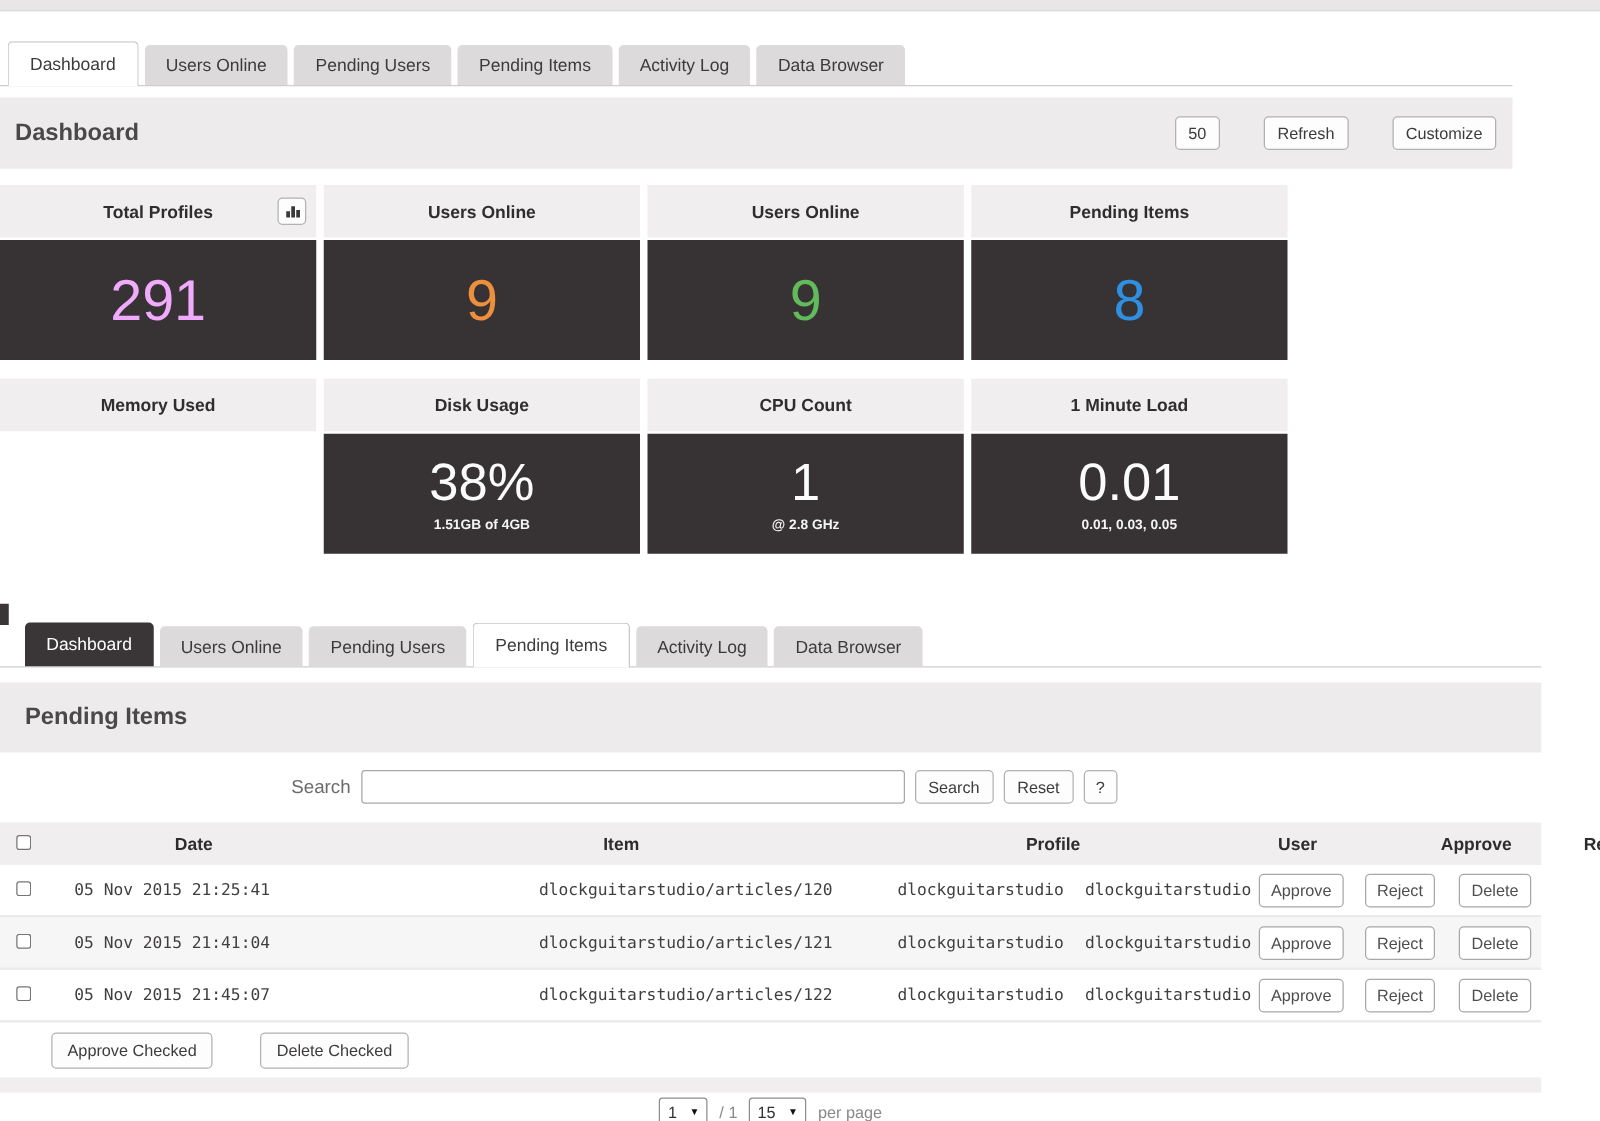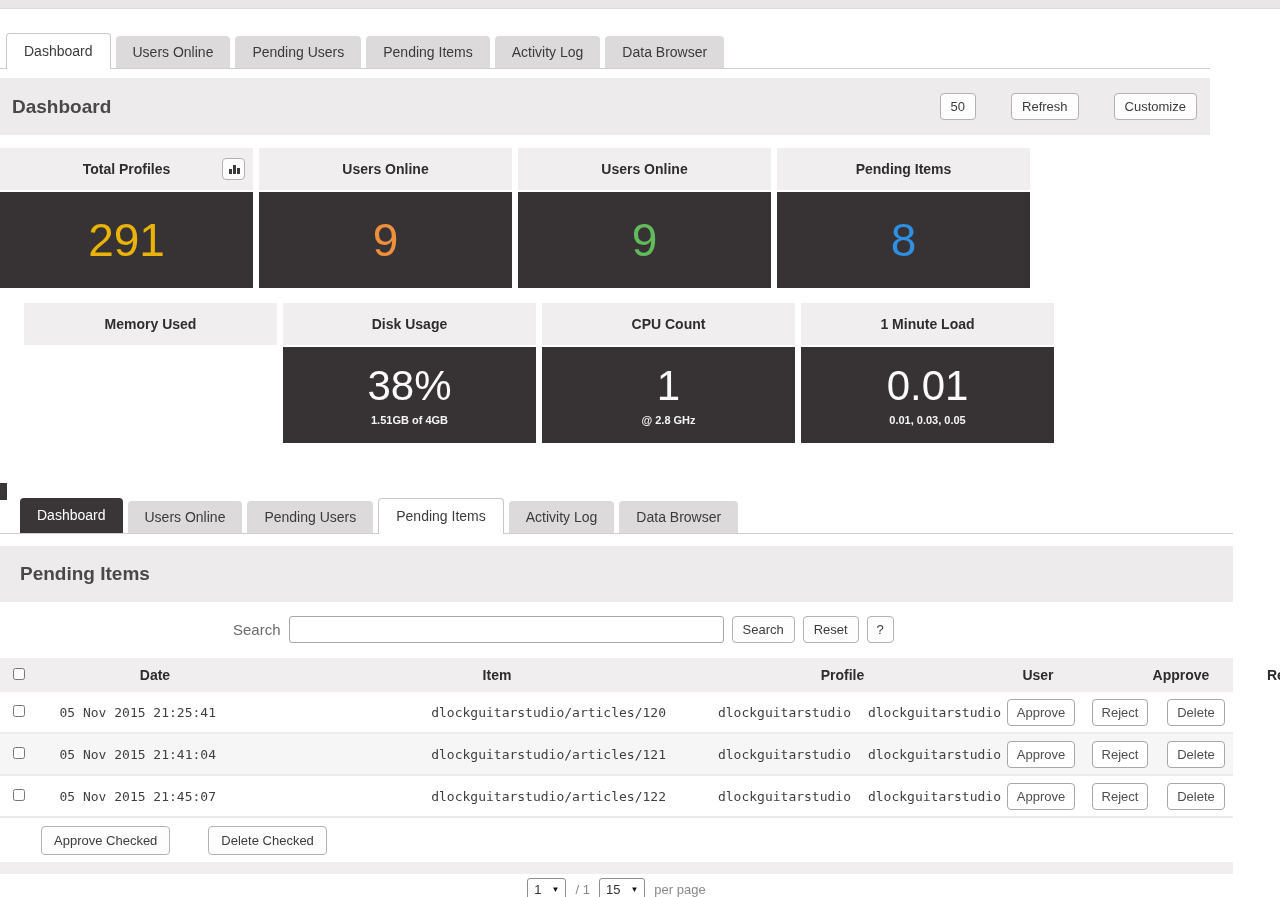--- a/index.html
+++ b/index.html
@@ -22,21 +22,21 @@
   .band { background:#edebeb; display:flex; align-items:center; }
   .band.p1 { width:1210px; height:57px; margin-top:9px; justify-content:space-between; padding:0 13px 0 12px; }
   .band.p2 { width:1233px; height:56px; margin-top:12px; padding-left:20px; }
   .band-title { font-size:19px; font-weight:bold; color:#4a4848; }
   .btn { background:#fdfdfd; border:1px solid #b3b1b1; border-radius:4px; color:#3d3b3b;
     font-size:13px; padding:5px 10px; cursor:pointer; font-family:"Liberation Sans",sans-serif;margin-left:28px; }
   .btn-group { display:flex; gap:7px; }
 
   
   .tiles { width:1030px; display:grid; grid-template-columns:repeat(4,1fr); column-gap:6px; margin-top:13px; }
-  .tiles.row2 { margin-top:15px;margin-left:24px; }
+  .tiles.row2 { margin-top:15px; }
   .tile-head { background:#f0eeee; height:42px; display:flex; align-items:center; justify-content:center;
     font-weight:bold; font-size:14px; color:#2f2d2d; position:relative; }
   .tile-body { background:#373334; height:96px; margin-top:2px; display:flex; flex-direction:column;
     align-items:center; justify-content:center; }
   .tile-value { font-size:46px; line-height:1; }
   .tile-value.light { color:#fbfbfb; font-size:42px; }
   .tile-sub { color:#f5f4f4; font-size:11px; font-weight:bold; margin-top:7px; }
   .mini-btn { position:absolute; right:8px; top:10px; width:23px; height:22px; background:#fdfdfd;
     border:1px solid #b3b1b1; border-radius:4px; display:flex; align-items:center; justify-content:center; cursor:pointer; }
 
@@ -108,21 +108,21 @@
         <span>Total Profiles</span>
         <span class="mini-btn">
           <svg width="12" height="12" viewBox="0 0 12 12" fill="#3a3a3a">
             <rect x="1" y="6" width="3" height="5"></rect>
             <rect x="5" y="2" width="3" height="9"></rect>
             <rect x="9" y="5" width="3" height="6"></rect>
           </svg>
         </span>
       </div>
       <div class="tile-body">
-        <span class="tile-value" style="color: #eab308;">291</span>
+        <span class="tile-value" style="color: #f0abfc;">291</span>
       </div>
     </div>
     <div>
       <div class="tile-head">
         <span>Users Online</span>
       </div>
       <div class="tile-body">
         <span class="tile-value" style="color: rgb(238, 143, 61);">9</span>
       </div>
     </div>

